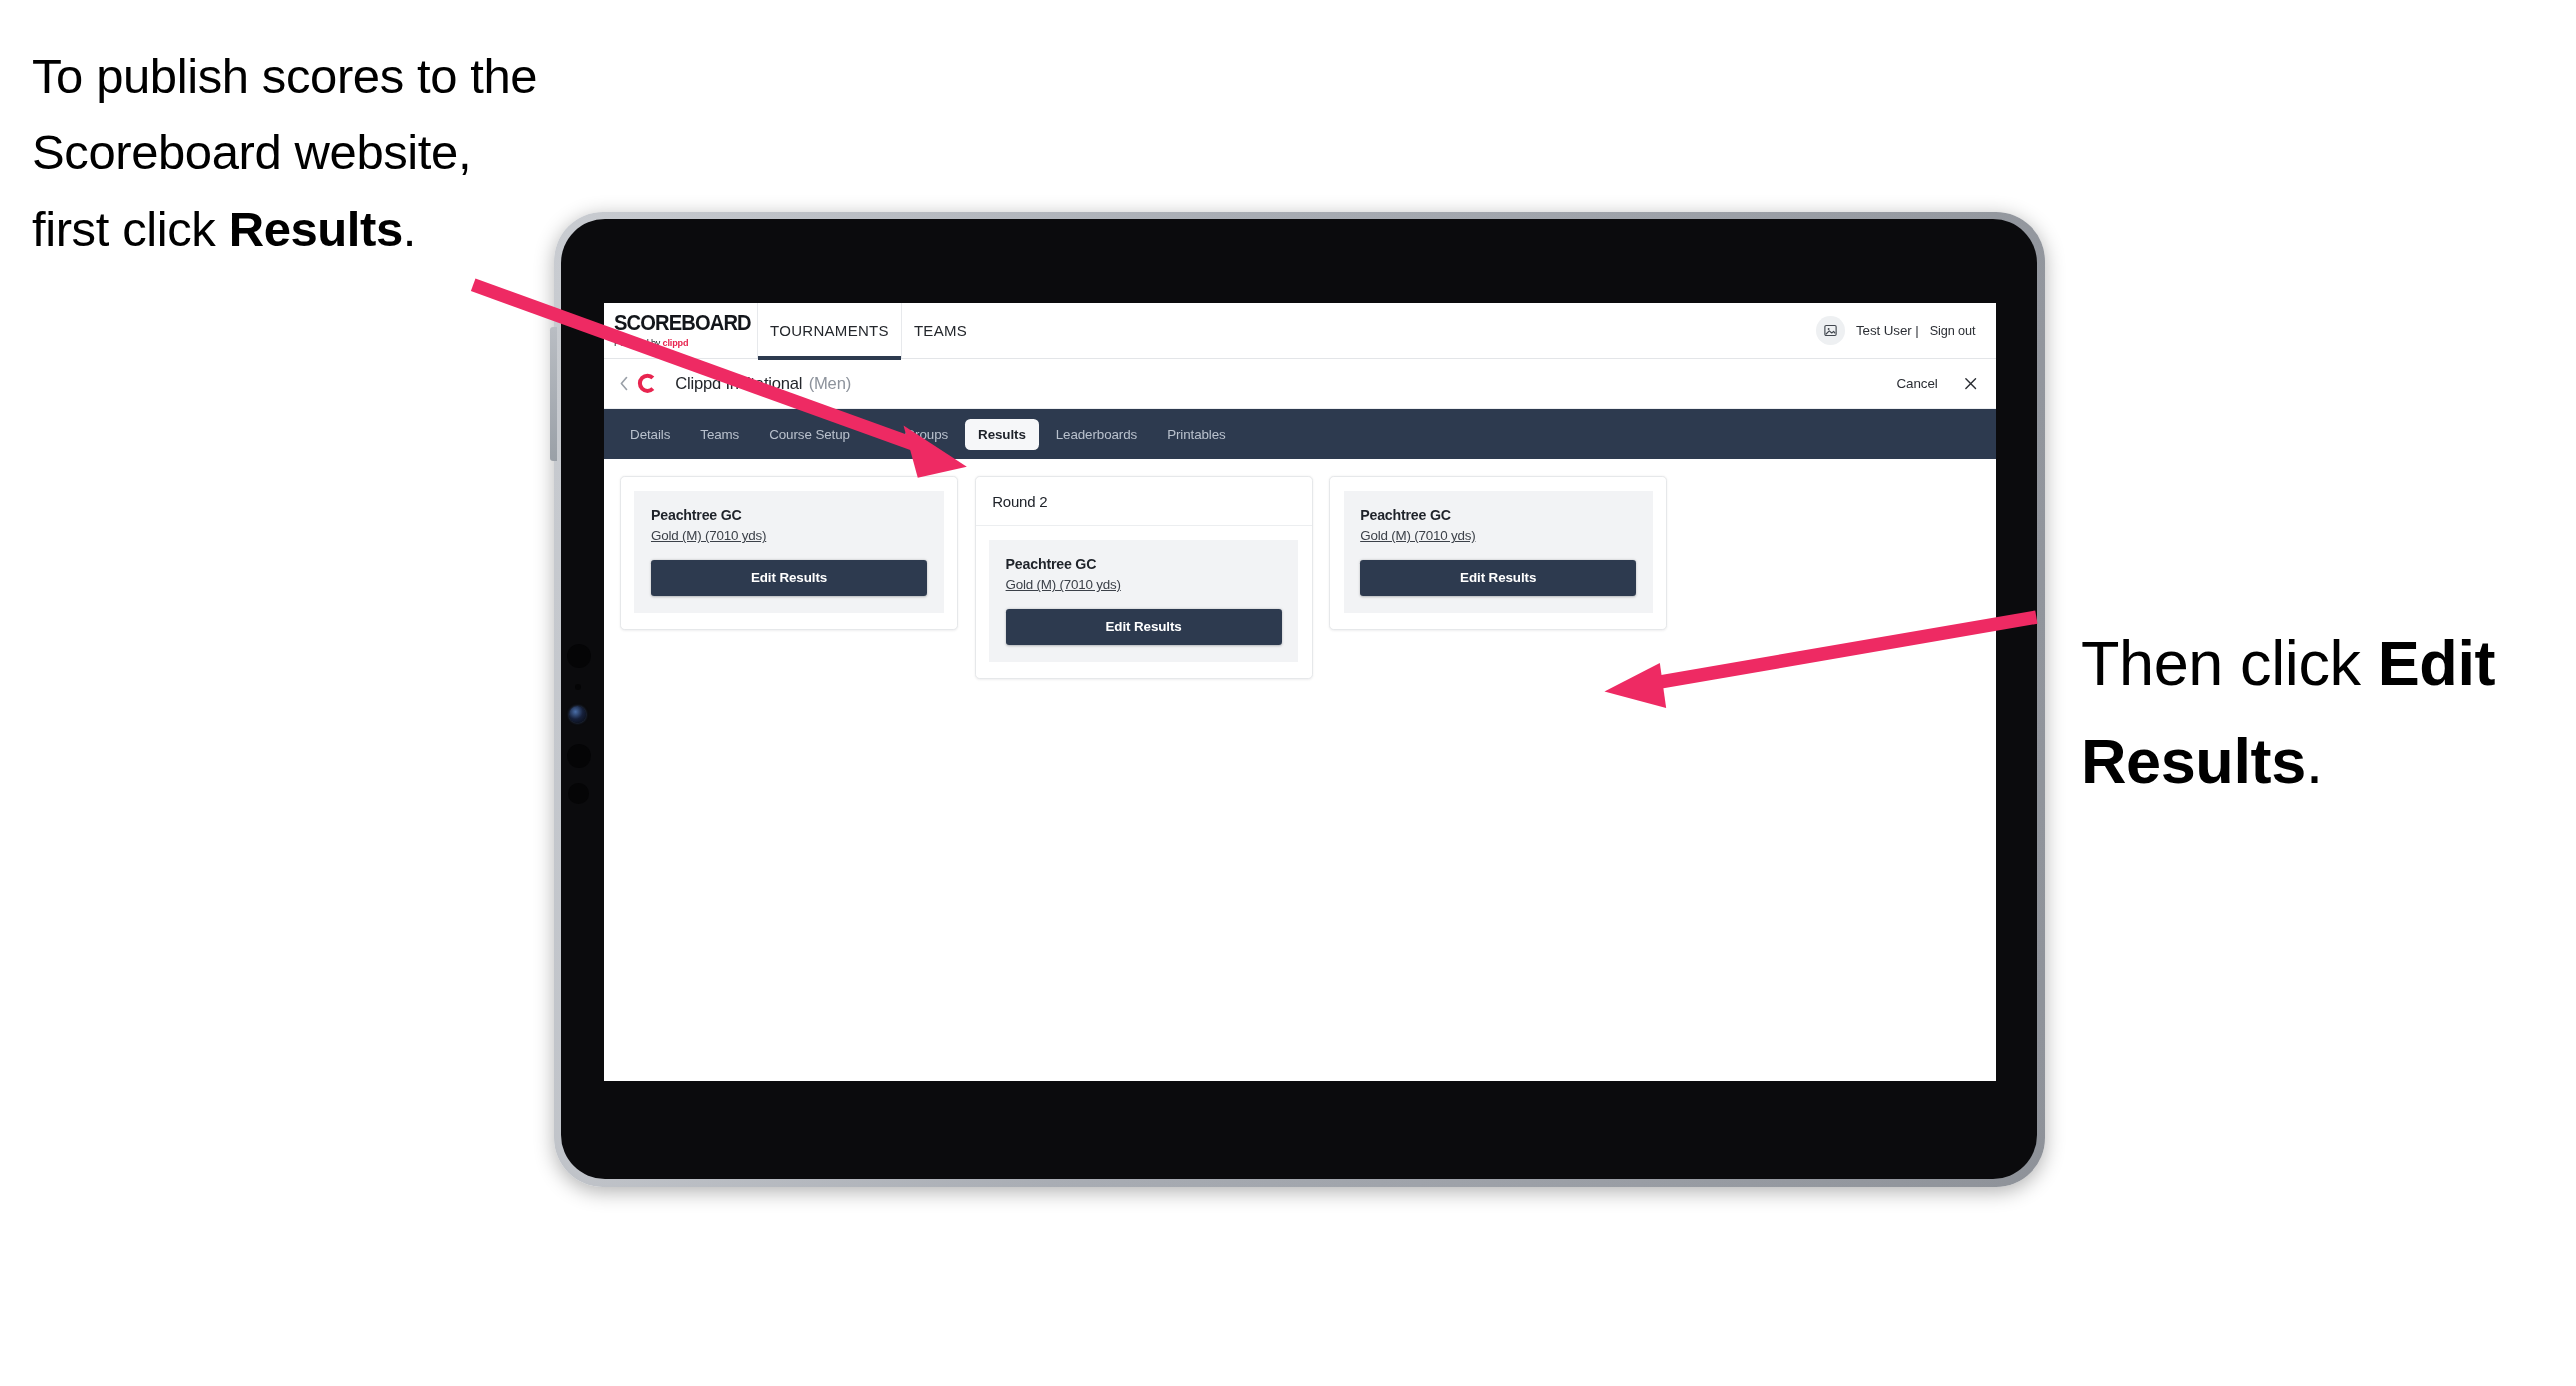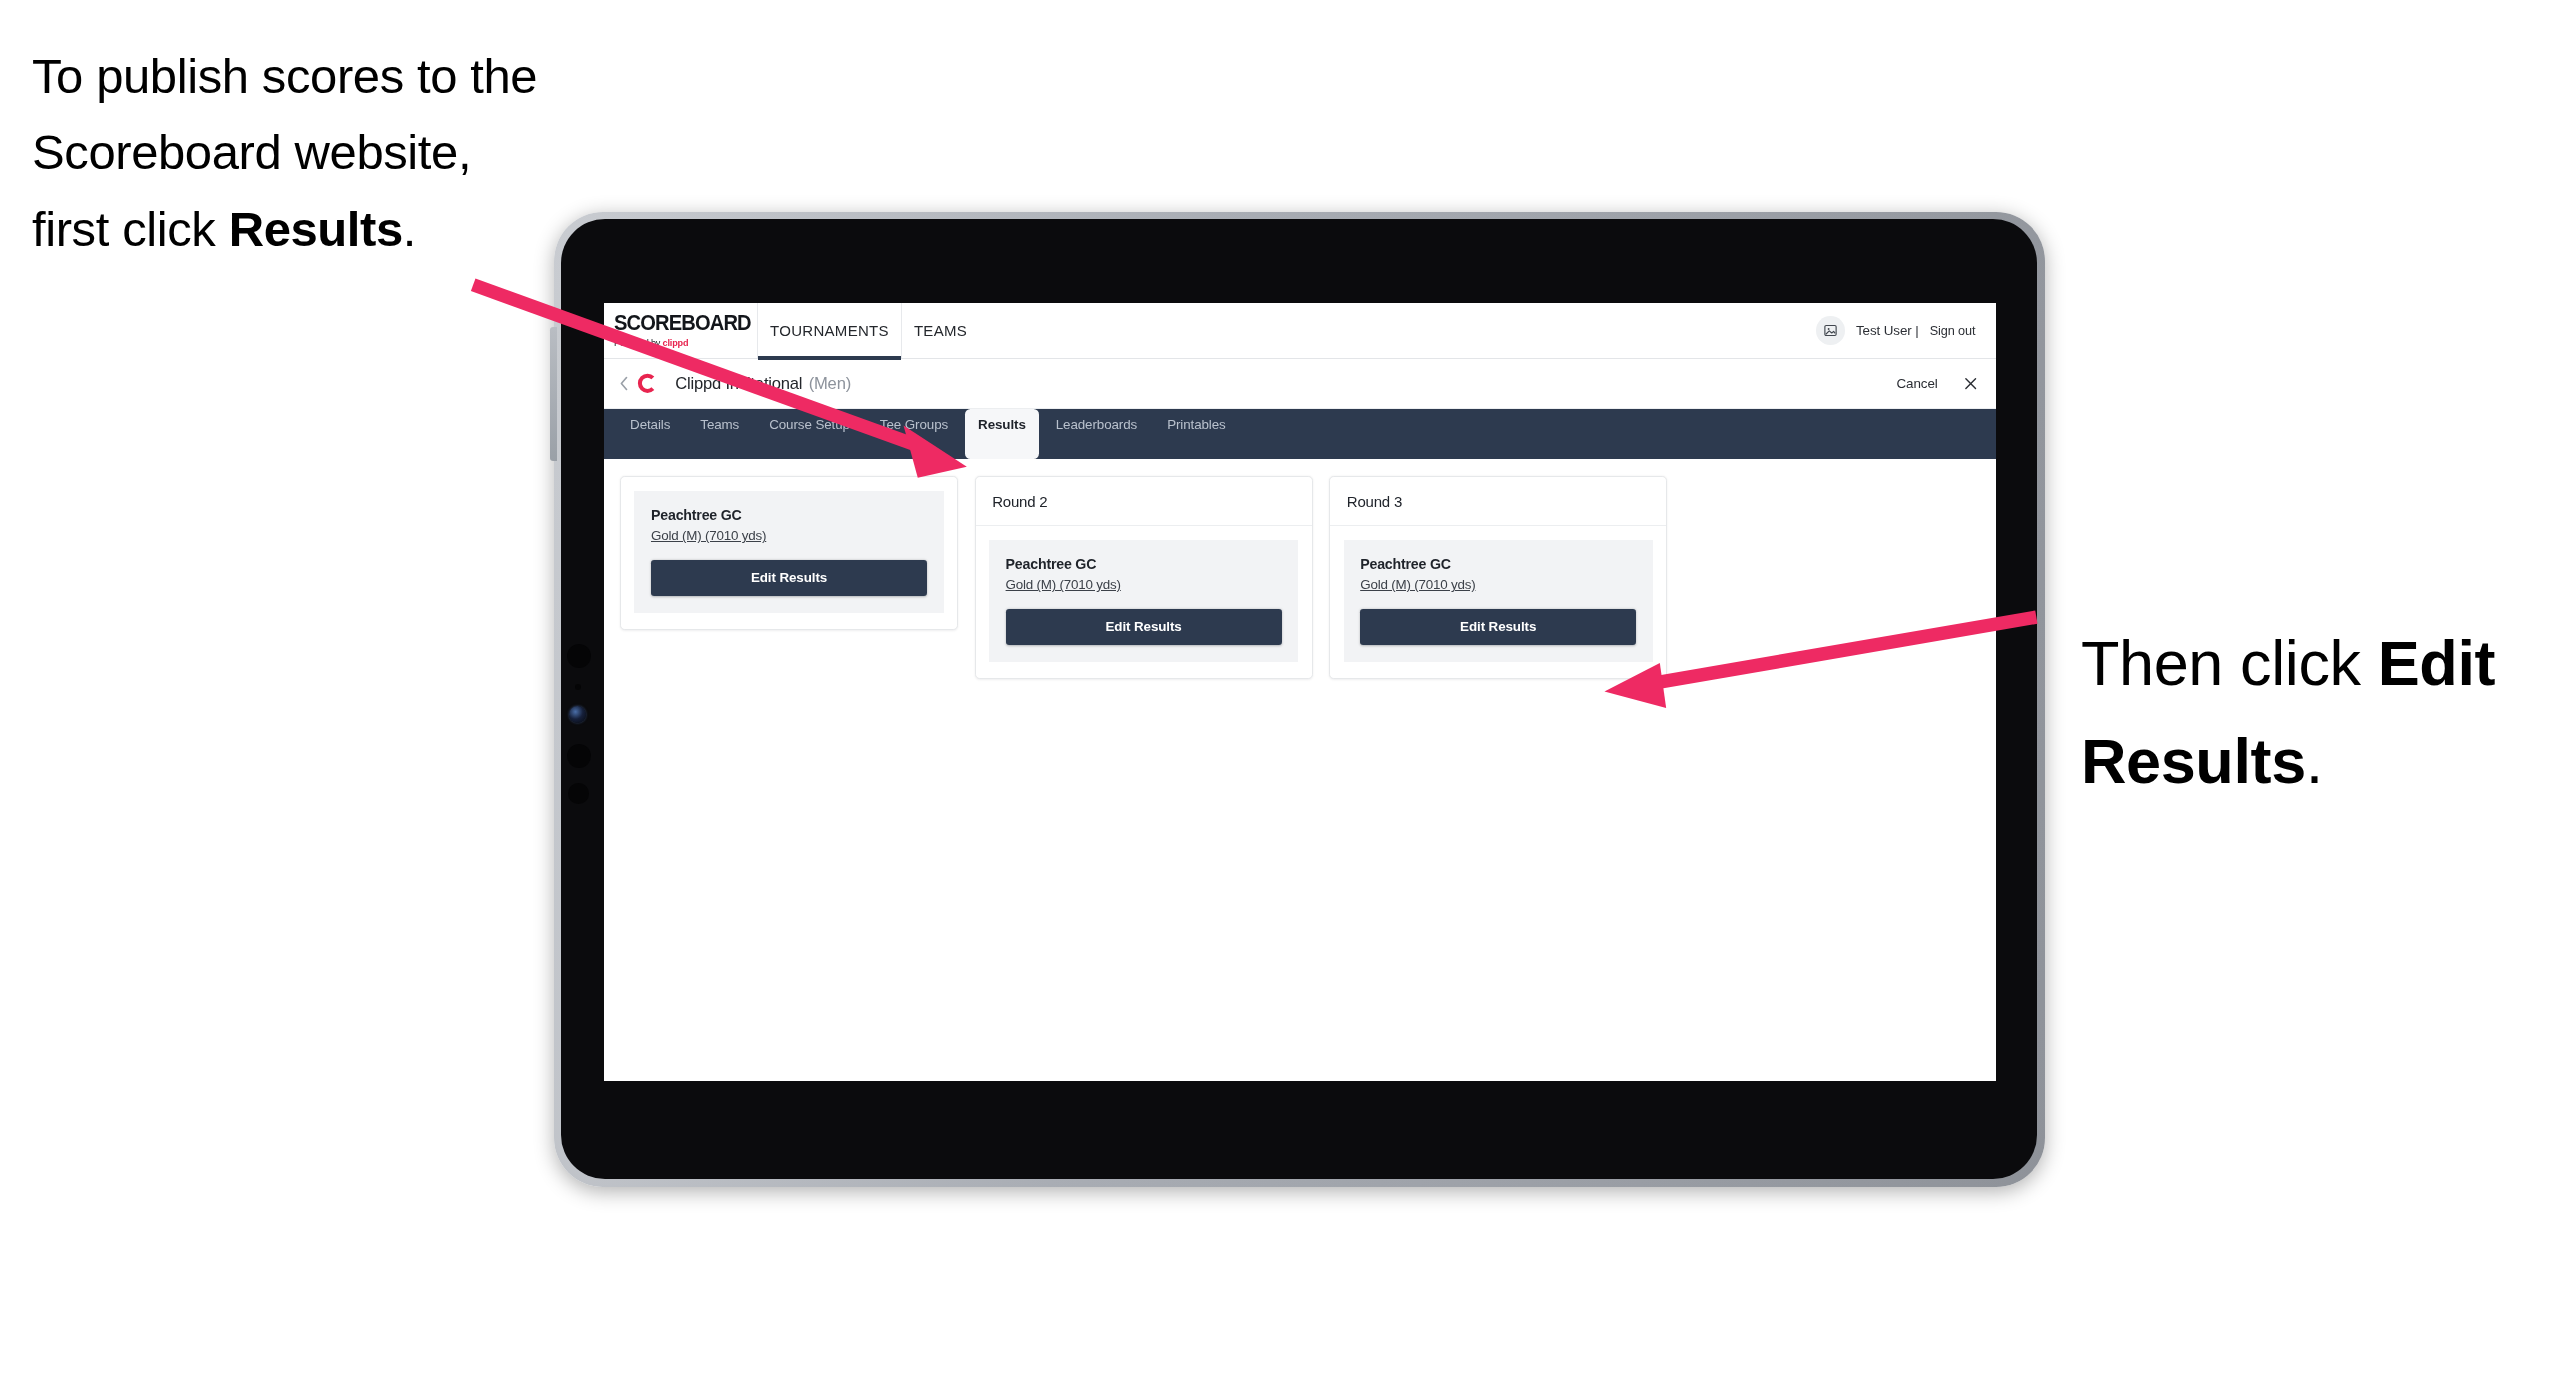--- a/index.html
+++ b/index.html
@@ -236,20 +236,21 @@
     color: #2a2d33;
     cursor: pointer;
     letter-spacing: -0.1px;
   }
 
   
   #section-tabbar {
     height: 50px;
     background: #2d3a4f;
     display: flex;
+    align-items: center;
     padding-left: 12.7px;
     gap: 3.2px;
   }
   .section-tab {
     font-size: 13.4px;
     color: #b9c1cd;
     padding: 8px 13.4px;
     border-radius: 5.5px;
     letter-spacing: -0.1px;
     cursor: pointer;
@@ -431,23 +432,20 @@
           <div class="course-name">Peachtree GC</div>
           <div class="course-tee">Gold (M) (7010 yds)</div>
           <div class="edit-results-button">
             <span>Edit Results</span>
           </div>
         </div>
       </div>
     </div>
 
     <div class="round-card">
-      <div class="round-card-header">
-        <span class="round-card-title">Round 3</span>
-      </div>
       <div class="round-card-body">
         <div class="course-panel">
           <div class="course-name">Peachtree GC</div>
           <div class="course-tee">Gold (M) (7010 yds)</div>
           <div class="edit-results-button">
             <span>Edit Results</span>
           </div>
         </div>
       </div>
     </div>

